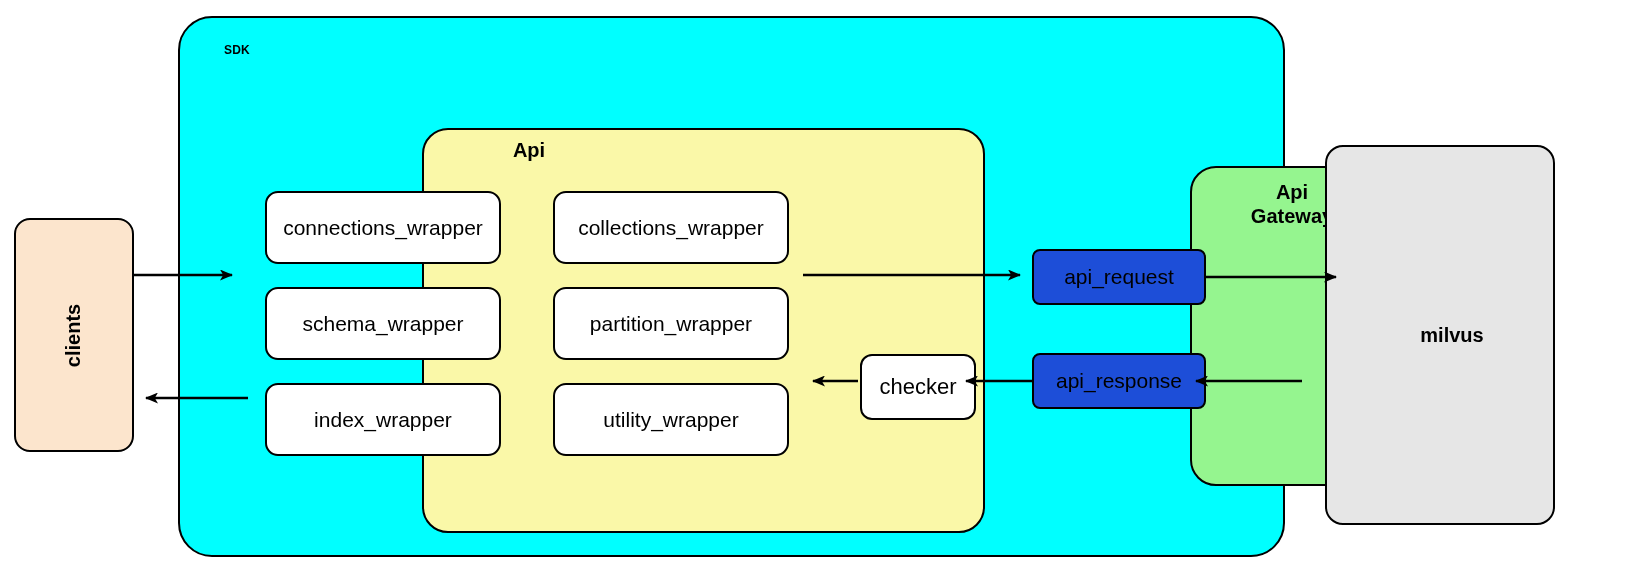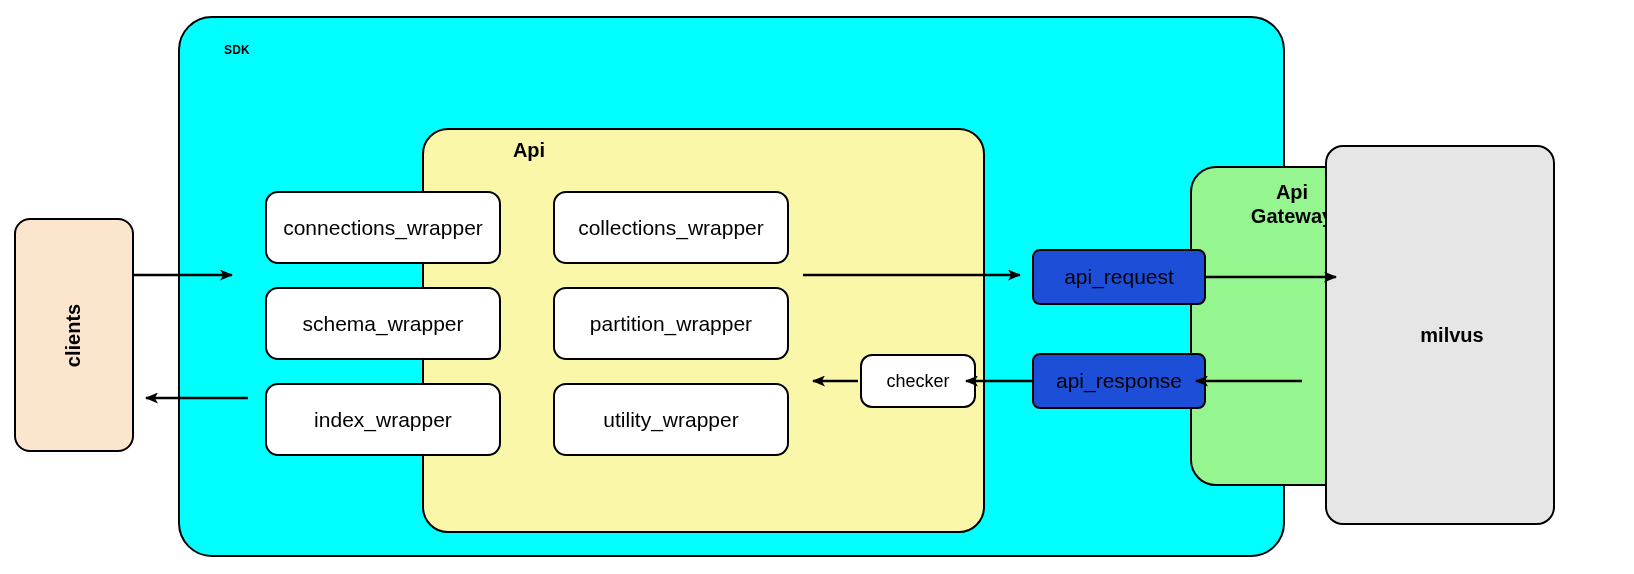--- a/index.html
+++ b/index.html
@@ -117,24 +117,24 @@
     left: 1032px;
   }
   .gw-request { top: 249px; }
   .gw-response { top: 353px; }
 
   
   .checker-box {
     left: 860px;
     top: 354px;
     width: 116px;
-    height: 54px;
+    height: 66px;
     background: #FFFFFF;
     border-radius: 12px;
-    font-size: 18px;
+    font-size: 22px;
   }
 
   
   .clients-box {
     left: 14px;
     top: 218px;
     width: 120px;
     height: 234px;
     background: #FCE5CD;
     border-radius: 16px;

